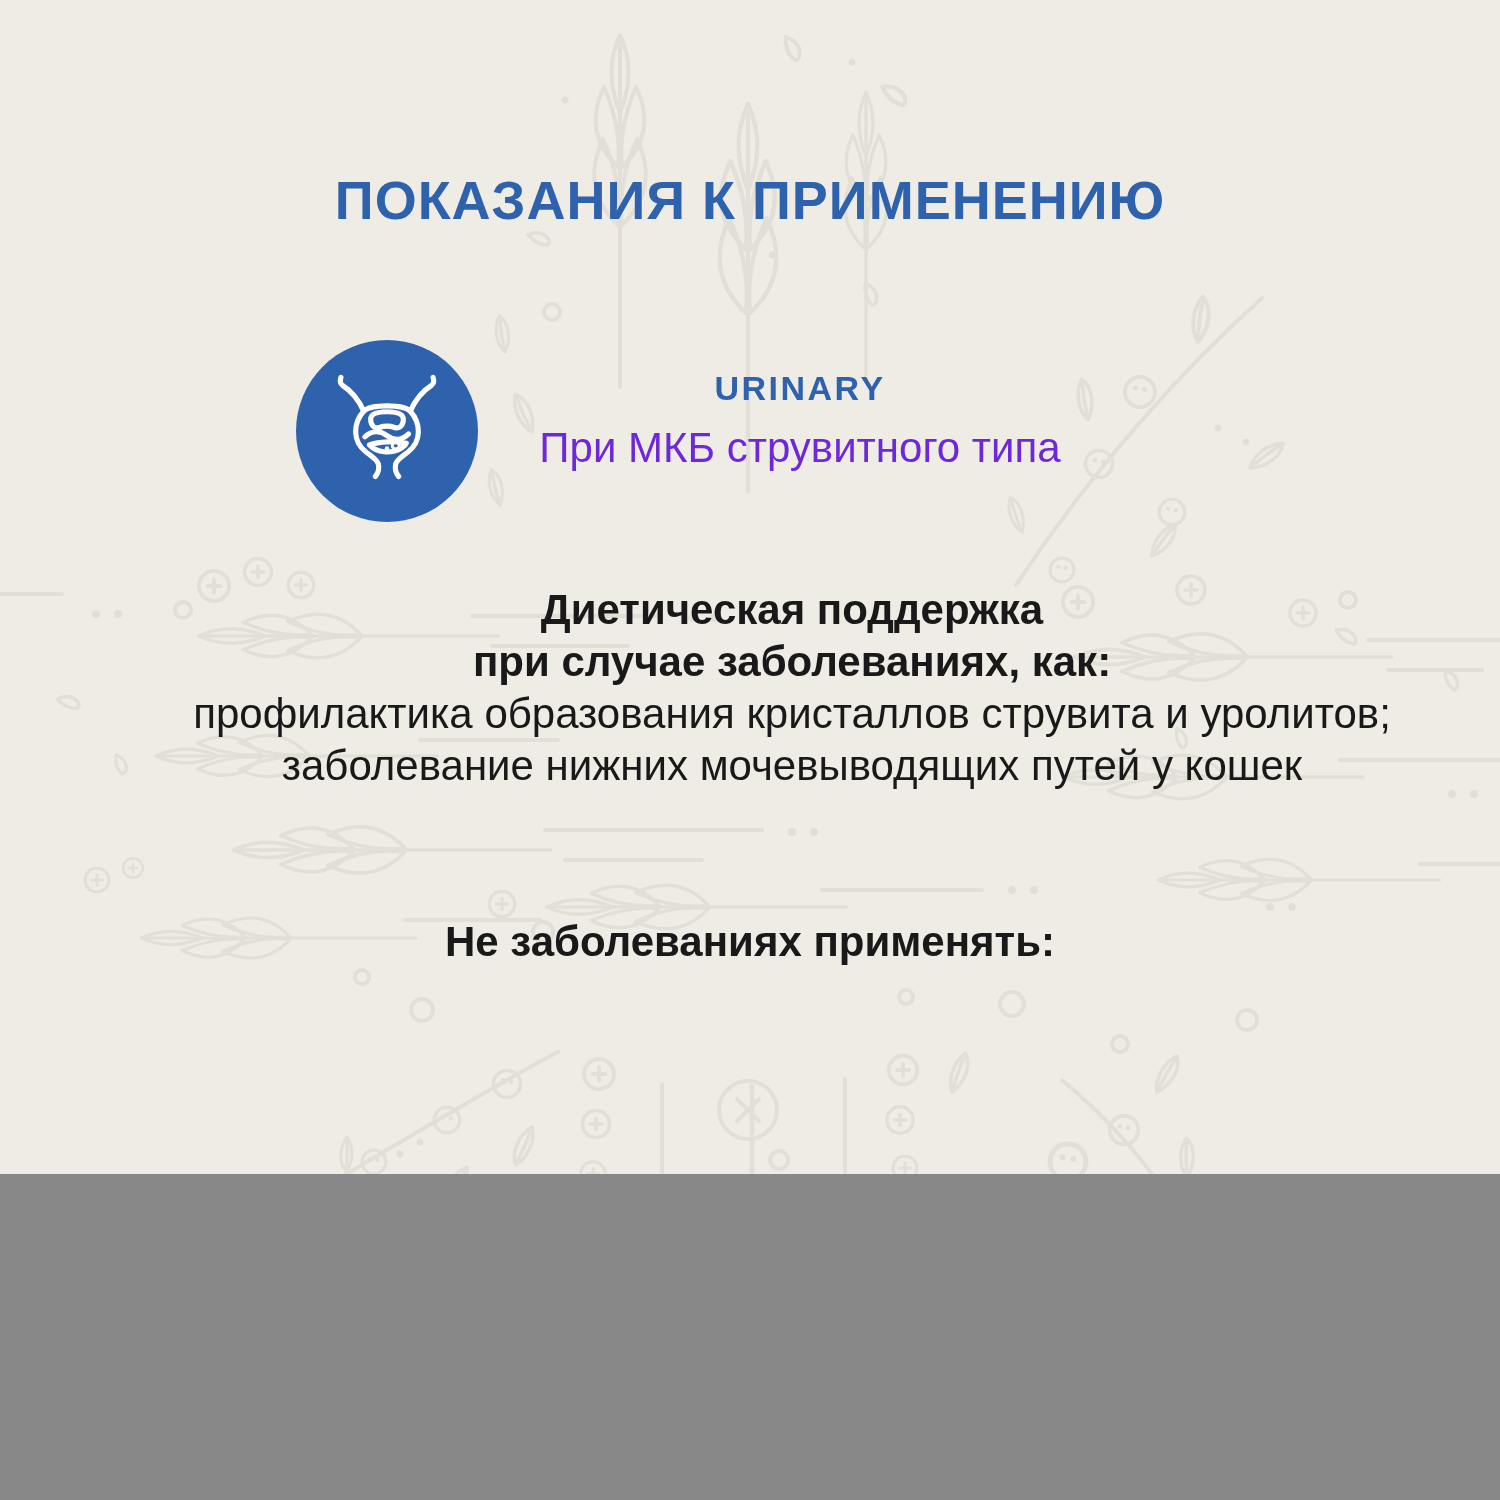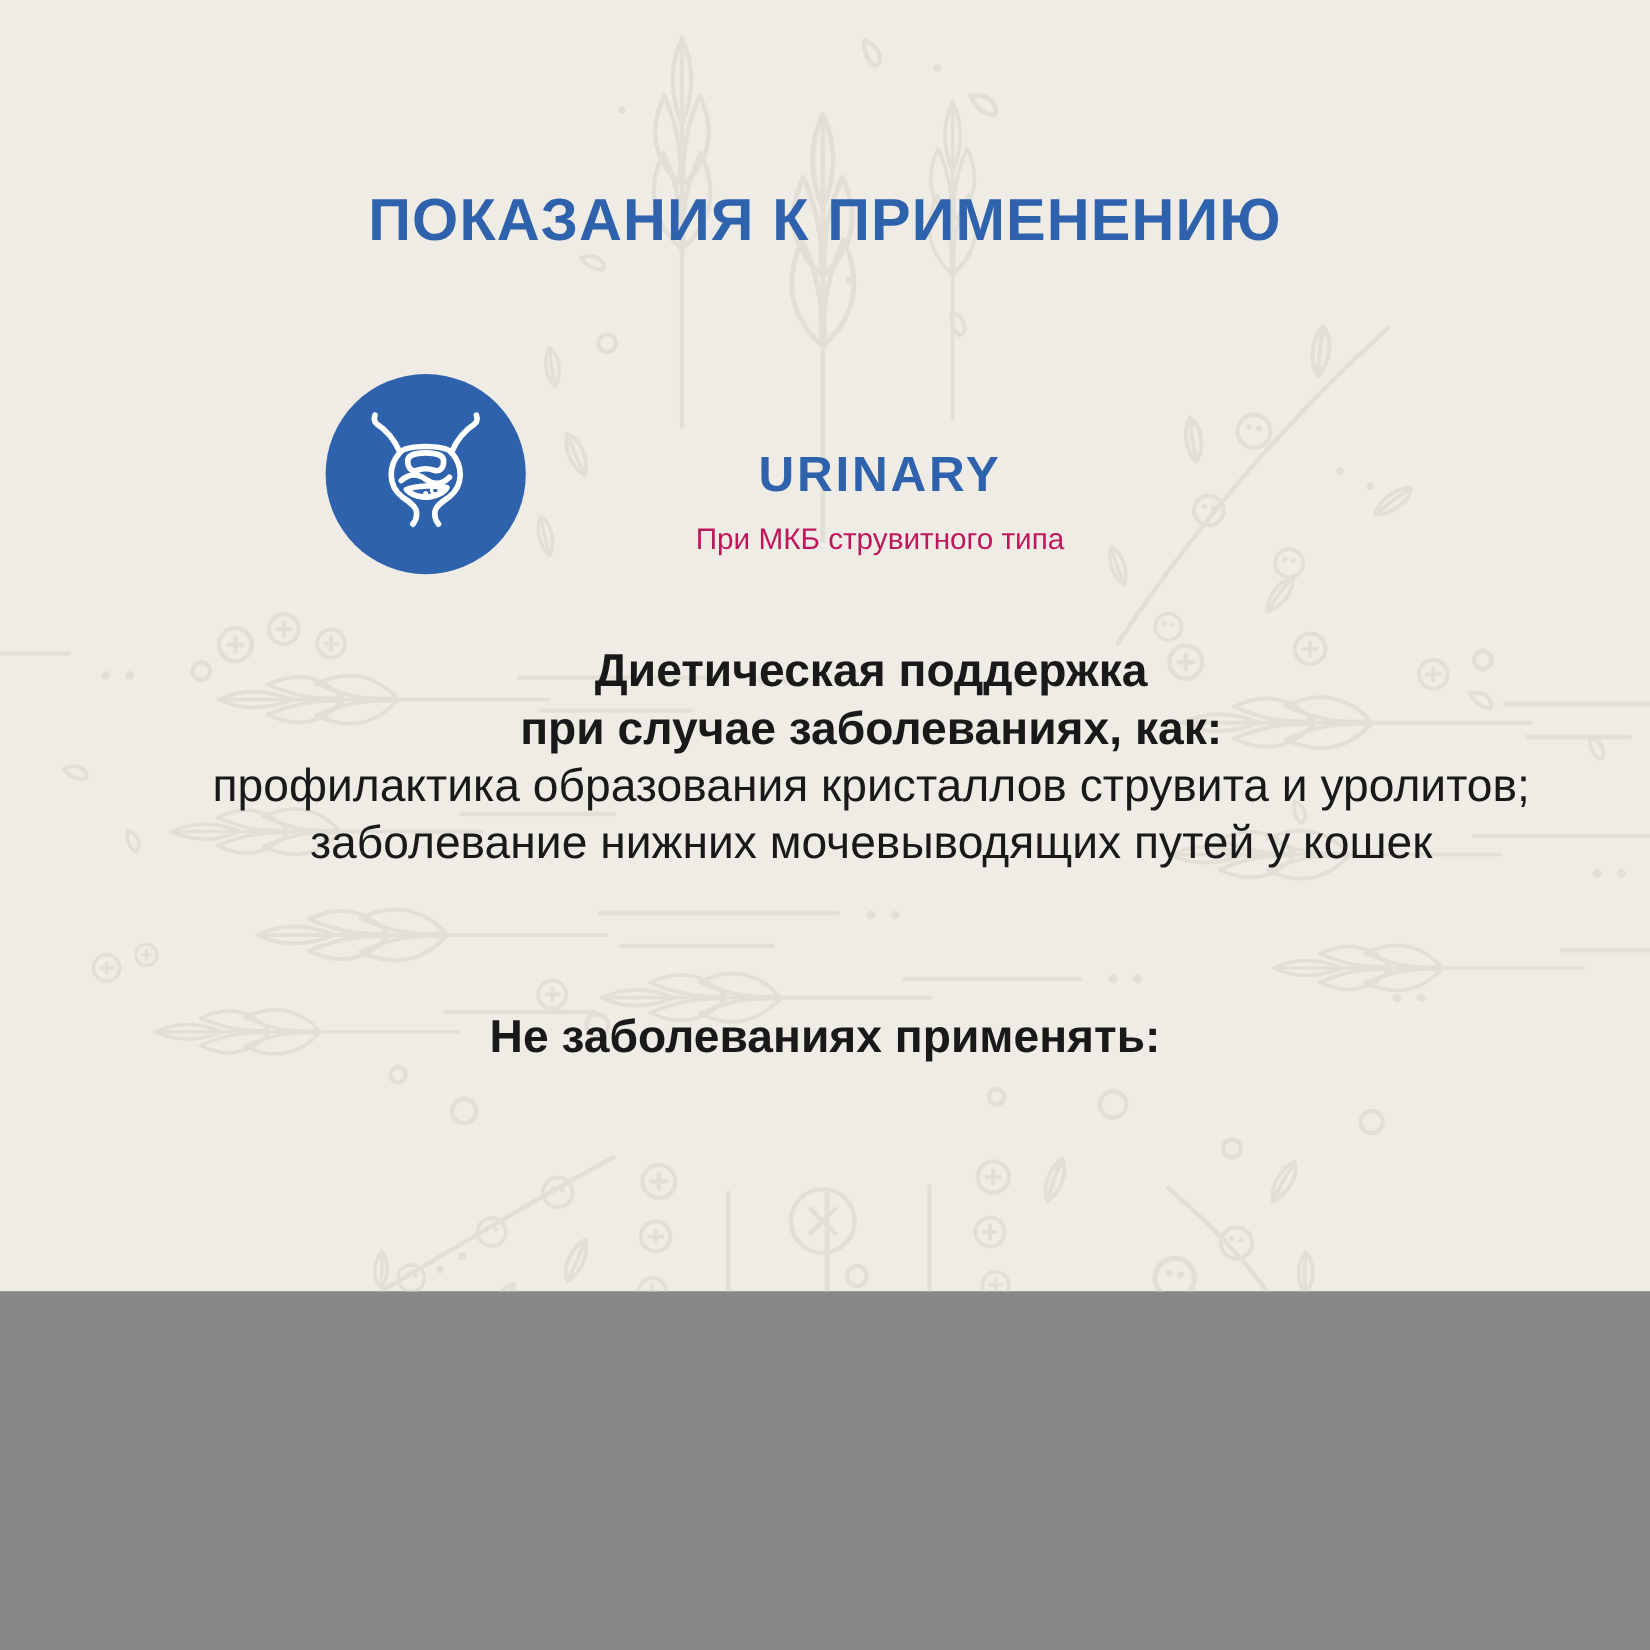--- a/index.html
+++ b/index.html
@@ -26,25 +26,24 @@
     position:absolute;left:296px;top:340px;width:182px;height:182px;
     border-radius:50%;background:#2F62AC;display:flex;align-items:center;justify-content:center;
   }
   .icon-circle svg{display:block;}
   .bladder{stroke:#FFFFFF;stroke-width:4.4;fill:none;stroke-linecap:round;stroke-linejoin:round;}
   .bladder-fill{fill:#FFFFFF;stroke:none;}
   .product-text{
     position:absolute;left:460px;top:362px;width:680px;text-align:center;
   }
   .product-name{
-    font-size:45px;line-height:53px;font-weight:700;letter-spacing:2.5px;color:#2F62AC;
+    font-size:34px;line-height:53px;font-weight:700;letter-spacing:2.5px;color:#2F62AC;
     margin-bottom:9px;
-    margin-top:42px;
-  }
-  .product-desc{font-size:27px;line-height:48px;color:#be185d;}
+  }
+  .product-desc{font-size:42px;line-height:48px;color:#6d28d9;}
   
   .para{
     position:absolute;left:0;width:1500px;text-align:center;
     font-size:42px;line-height:52px;color:#191919;
   }
   .para .bold{font-weight:700;}
   .para1{top:584px;padding-left:42px;}
   .para2{top:916px;}
   
   .footer-bar{

